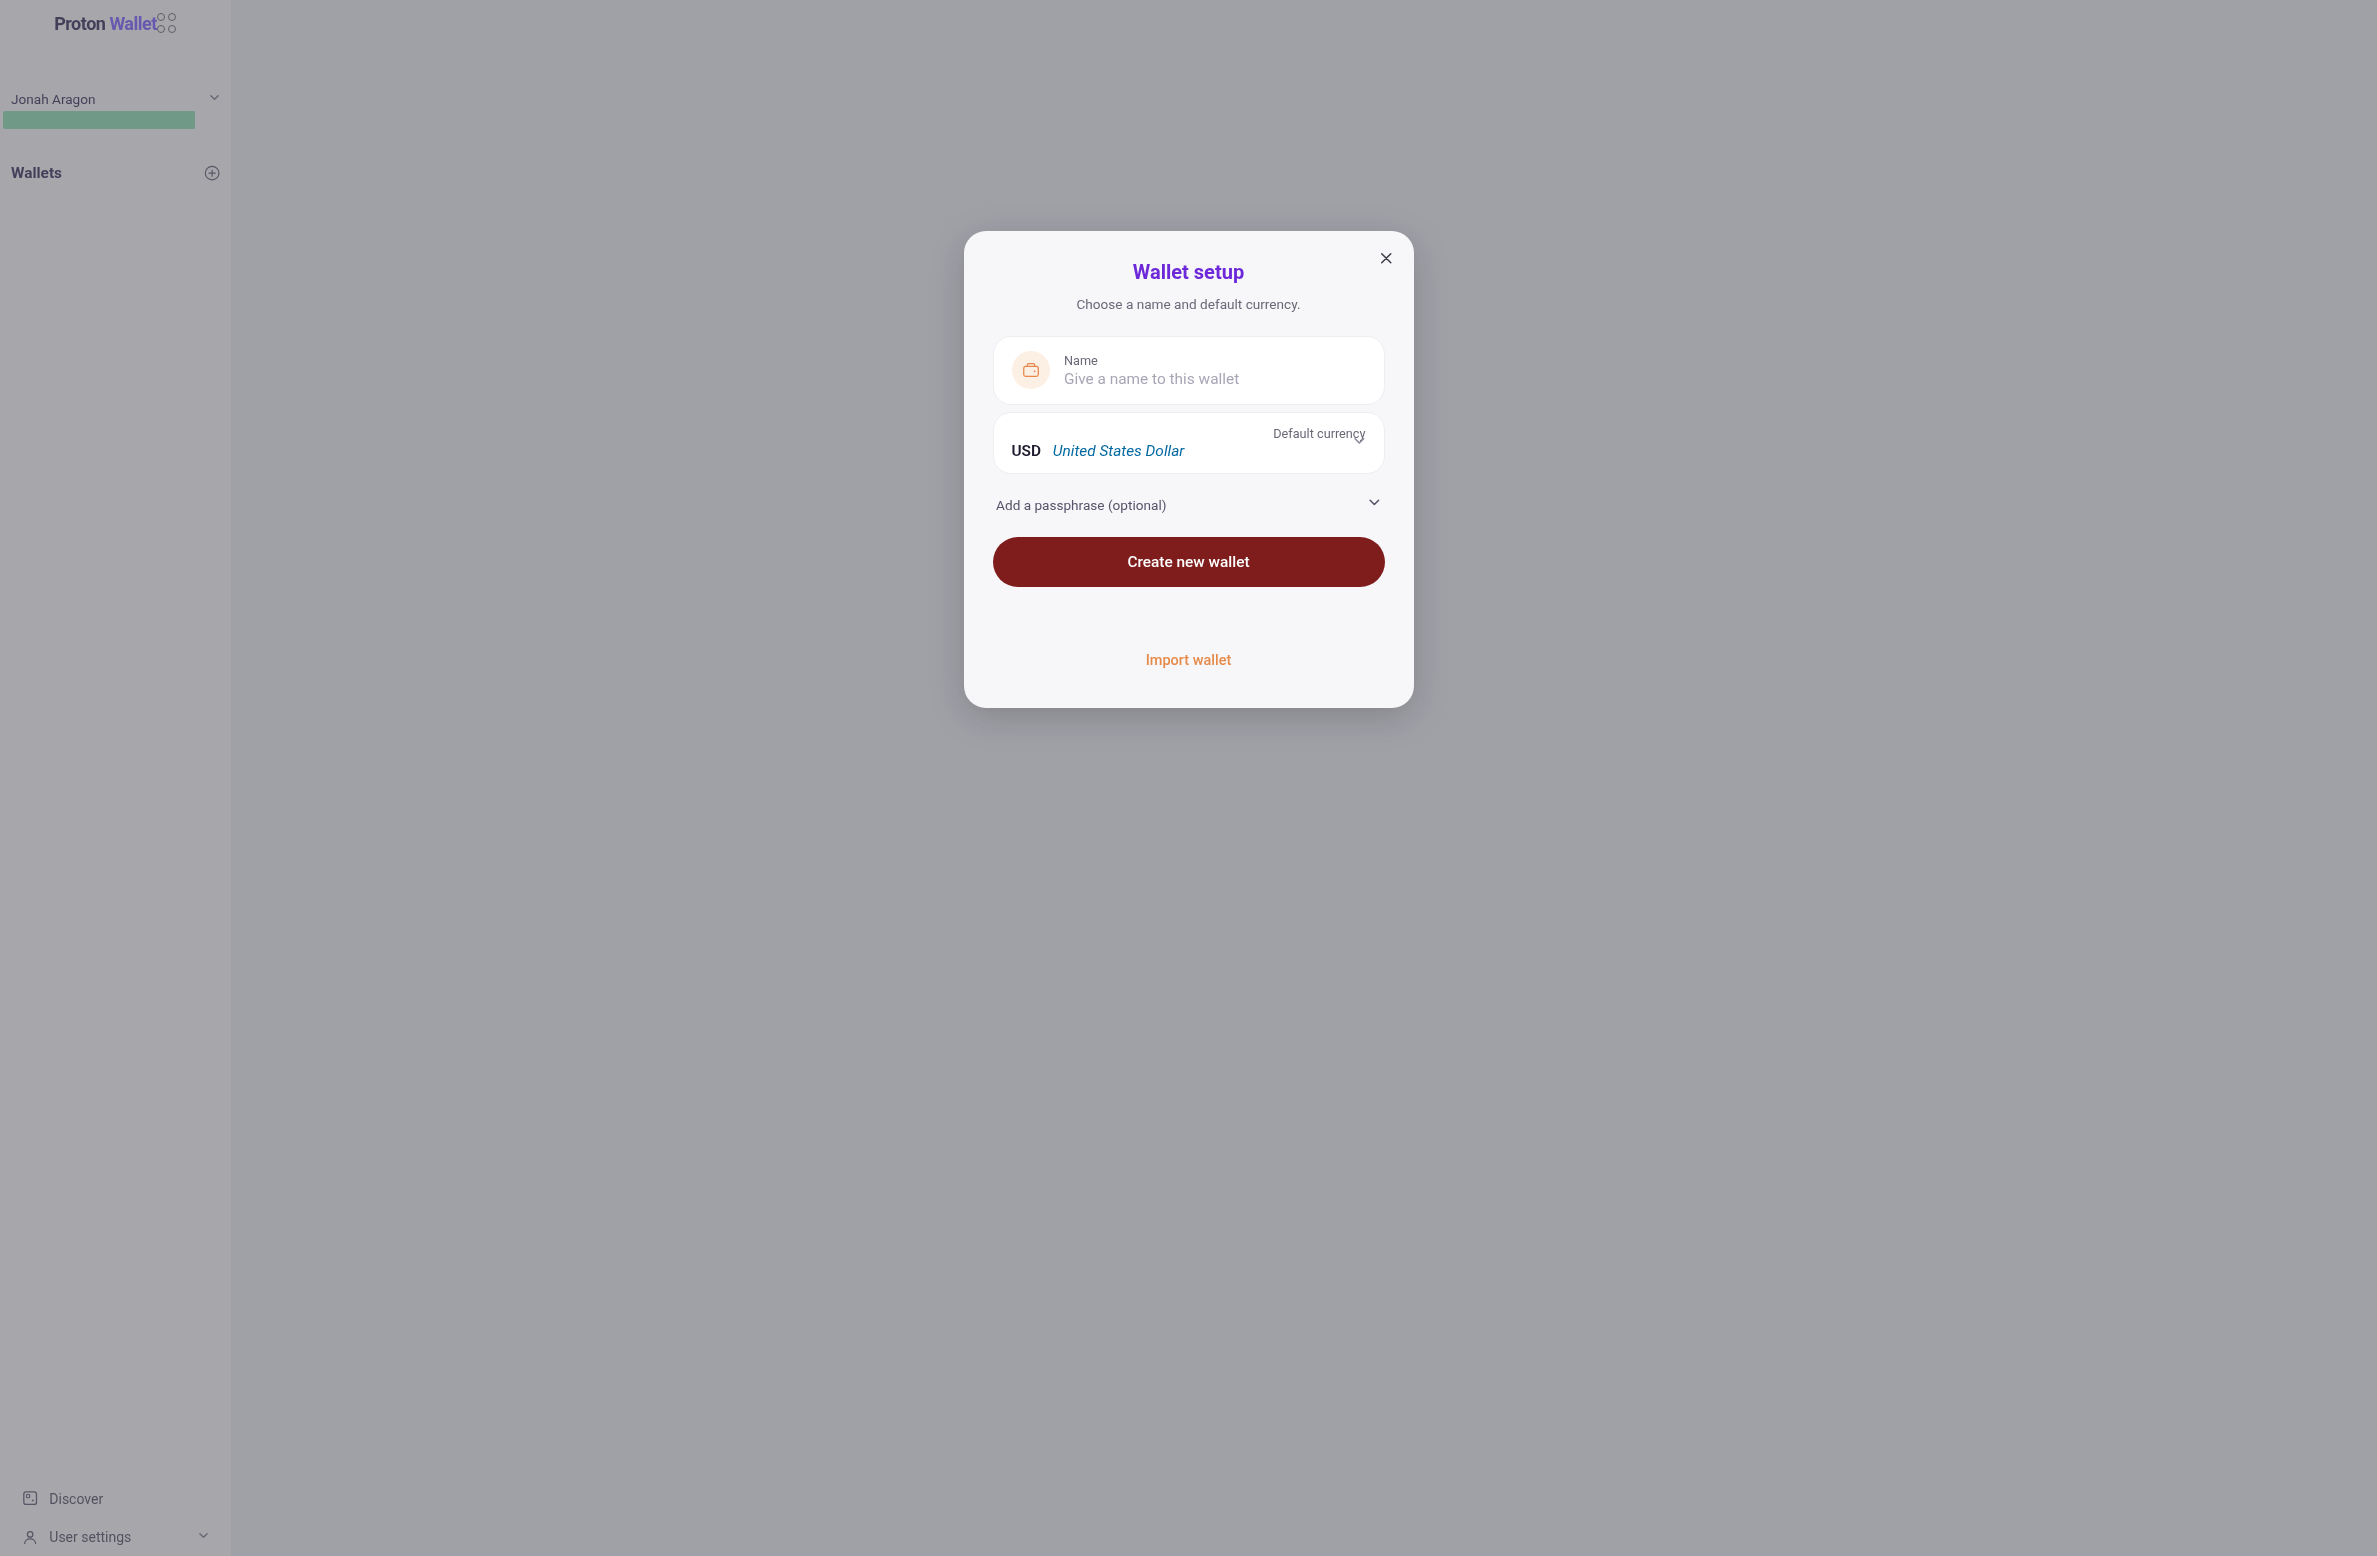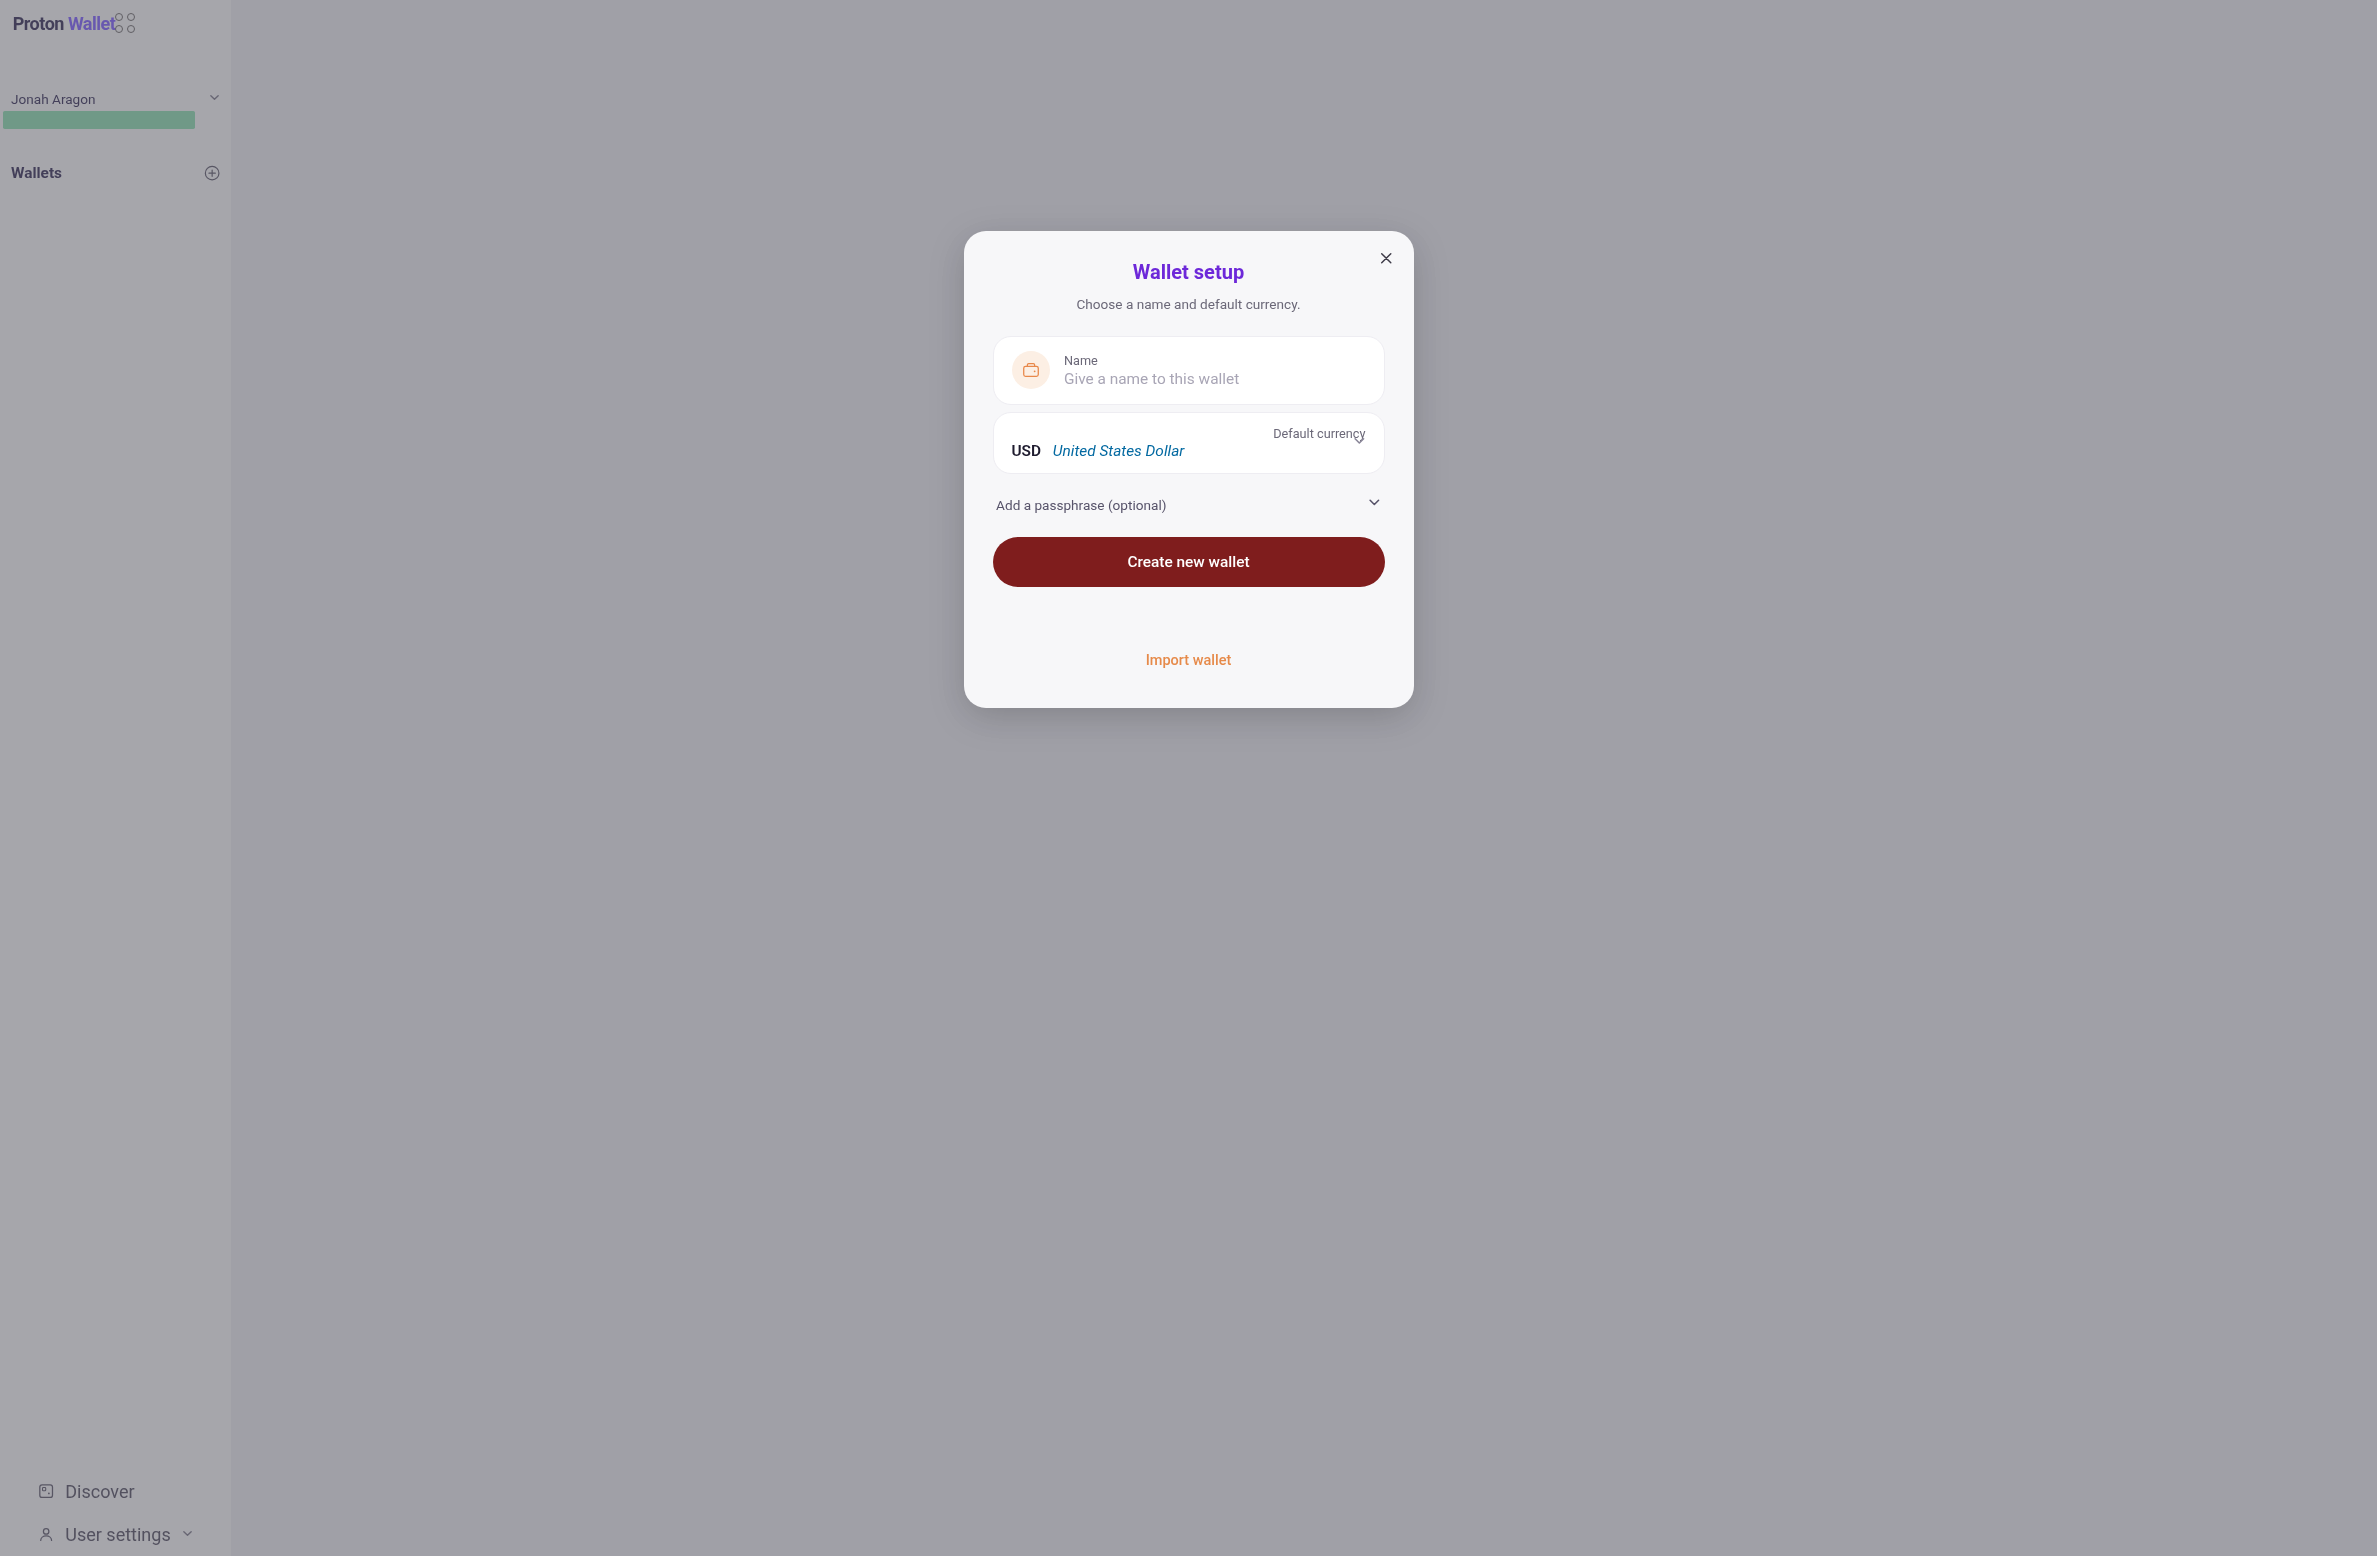--- a/index.html
+++ b/index.html
@@ -25,21 +25,21 @@
       width: 231px;
       background: #f5f5f7;
       display: flex;
       flex-direction: column;
       position: relative;
     }
 
     .sidebar-header {
       display: flex;
       align-items: center;
-      justify-content: flex-start;
+      justify-content: center;
       padding: 12.7px 12.7px 12.7px 12.7px;
     }
 
     .logo {
       font-size: 18px;
       font-weight: 700;
       letter-spacing: -0.5px;
     }
     .logo .proton {
       color: #1b1340;
@@ -117,23 +117,23 @@
     }
 
     .sidebar-footer {
       margin-top: auto;
       padding-bottom: 0;
     }
     .footer-item {
       display: flex;
       align-items: center;
       gap: 11px;
-      padding: 11px 38px;
+      padding: 11px 22px;
       color: #3f3b4e;
-      font-size: 18px;
+      font-size: 14px;
       cursor: pointer;
     }
     .footer-item svg {
       flex-shrink: 0;
     }
 
     .main {
       flex: 1;
       background: #e9e9ee;
       position: relative;

